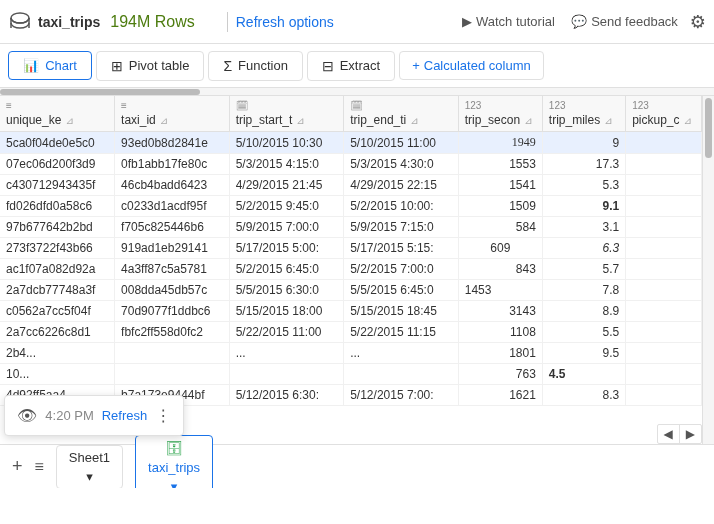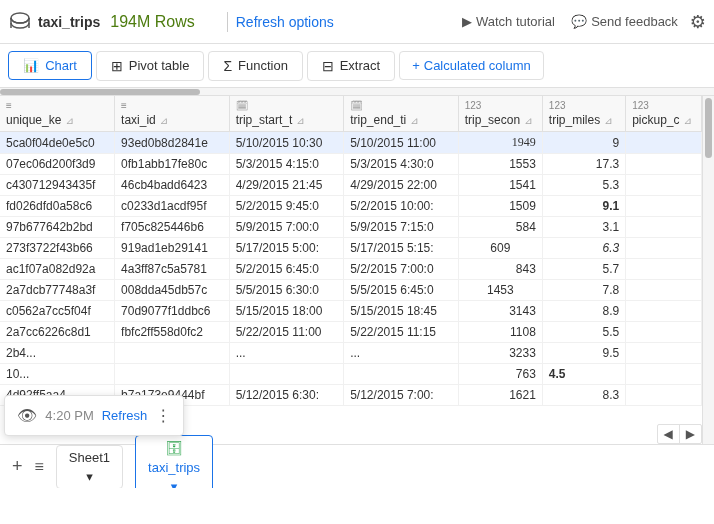--- a/index.html
+++ b/index.html
@@ -477,21 +477,21 @@
             <td>5/3/2015 4:15:0</td>
             <td>5/3/2015 4:30:0</td>
             <td style="text-align: right;">1553</td>
             <td style="text-align: right;">17.3</td>
             <td style="text-align: right;"></td>
           </tr>
           <tr>
             <td>c430712943435f</td>
             <td>46cb4badd6423</td>
             <td>4/29/2015 21:45</td>
-            <td>4/29/2015 22:00</td>
+            <td>4/29/2015 22:15</td>
             <td style="text-align: right;">1541</td>
             <td style="text-align: right;">5.3</td>
             <td style="text-align: right;"></td>
           </tr>
           <tr>
             <td>fd026dfd0a58c6</td>
             <td>c0233d1acdf95f</td>
             <td>5/2/2015 9:45:0</td>
             <td>5/2/2015 10:00:</td>
             <td style="text-align: right;">1509</td>
@@ -523,21 +523,21 @@
             <td>5/2/2015 7:00:0</td>
             <td style="text-align: right;">843</td>
             <td style="text-align: right;">5.7</td>
             <td style="text-align: right;"></td>
           </tr>
           <tr>
             <td>2a7dcb77748a3f</td>
             <td>008dda45db57c</td>
             <td>5/5/2015 6:30:0</td>
             <td>5/5/2015 6:45:0</td>
-            <td style="text-align: center;">1453</td>
+            <td style="text-align: left;">1453</td>
             <td style="text-align: right;">7.8</td>
             <td style="text-align: right;"></td>
           </tr>
           <tr>
             <td>c0562a7cc5f04f</td>
             <td>70d9077f1ddbc6</td>
             <td>5/15/2015 18:00</td>
             <td>5/15/2015 18:45</td>
             <td style="text-align: right;">3143</td>
             <td style="text-align: right;">8.9</td>
@@ -550,21 +550,21 @@
             <td>5/22/2015 11:15</td>
             <td style="text-align: right;">1108</td>
             <td style="text-align: right;">5.5</td>
             <td style="text-align: right;"></td>
           </tr>
           <tr>
             <td>2b4...</td>
             <td></td>
             <td>...</td>
             <td>...</td>
-            <td style="text-align: right;">3233</td>
+            <td style="text-align: right;">1801</td>
             <td style="text-align: right;">9.5</td>
             <td style="text-align: right;"></td>
           </tr>
           <tr>
             <td>10...</td>
             <td></td>
             <td></td>
             <td></td>
             <td style="text-align: right;">763</td>
             <td style="text-align: left; font-weight: bold;">4.5</td>

